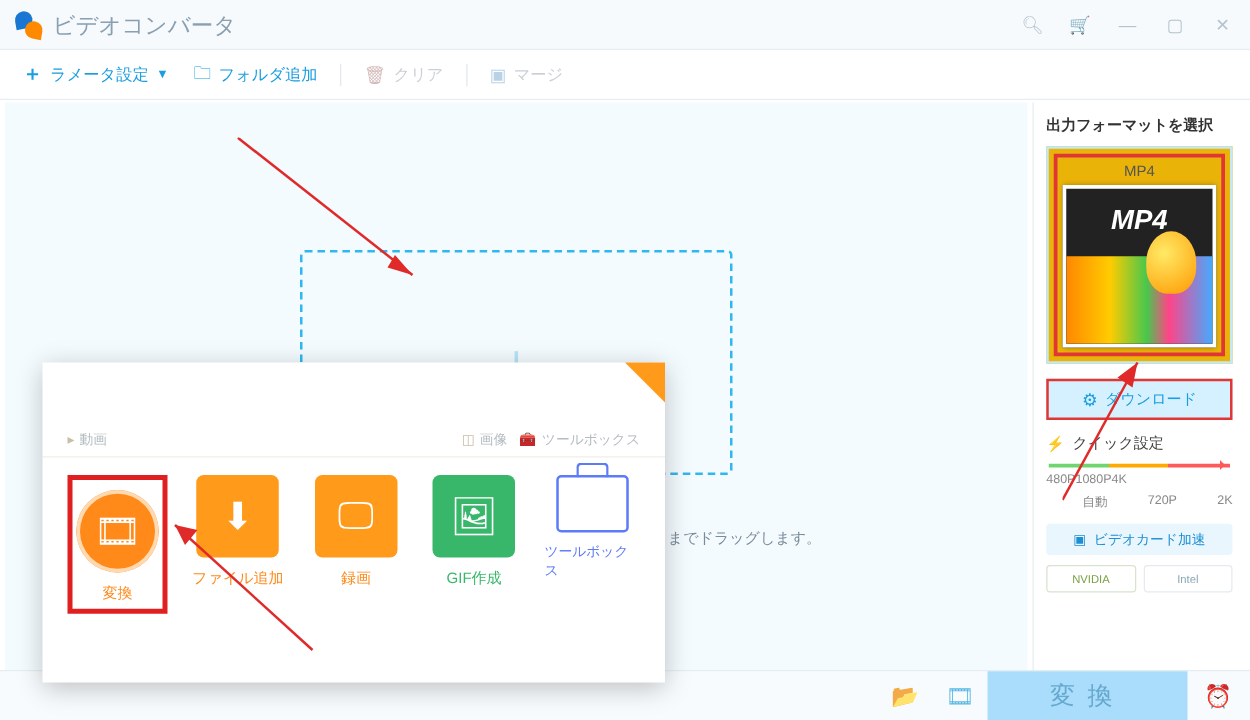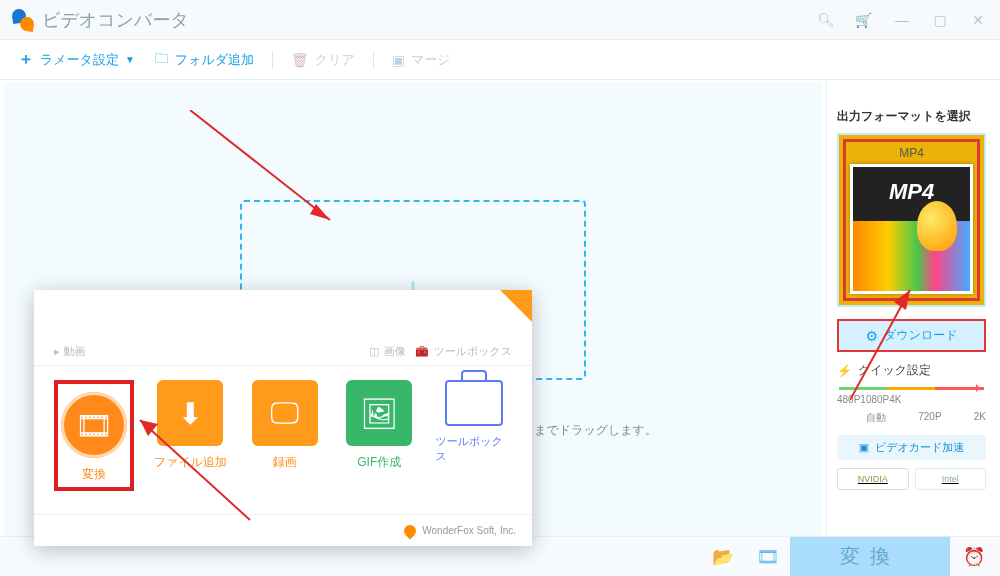--- a/index.html
+++ b/index.html
@@ -22,42 +22,42 @@
 .tb-btn .folder-ic { color: #199ee0; font-size: 14px; }
 .tb-btn .trash-ic { color: #d4b9b9; font-size: 14px; }
 .tb-btn .merge-ic { color: #b9d2e6; font-size: 14px; }
 
 .main-area { position: absolute; left: 4px; top: 82px; width: 818px; height: 454px; background: #f4fbff; }
 .drop-zone { position: absolute; left: 236px; top: 118px; width: 346px; height: 180px; border: 2px dashed #2fb7ef; border-radius: 4px; display: flex; flex-direction: column; align-items: center; justify-content: center; }
 .drop-zone .plus-big { color: #b7e4f5; font-size: 42px; font-weight: 300; }
 .drop-hint { position: absolute; left: 518px; top: 340px; color: #7a8b99; font-size: 12px; }
 
 .sidebar { position: absolute; right: 4px; top: 82px; width: 170px; height: 454px; background: #fff; border-left: 1px solid #e6edf2; padding: 10px; }
-.sb-title { font-size: 12px; font-weight: bold; color: #333; margin-bottom: 8px; margin-top: 16px; }
+.sb-title { font-size: 12px; font-weight: bold; color: #333; margin-bottom: 8px; }
 .format-box { border: 2px solid #c3e8f7; padding: 4px; background: #eab308; }
 .format-box-inner { border: 3px solid #e03636; padding: 4px; }
 .format-label { text-align: center; font-size: 12px; color: #555; margin-bottom: 4px; }
 .format-thumb { width: 100%; height: 130px; background: #222; border: 3px solid #fff; box-shadow: 0 0 4px rgba(0,0,0,.3); position: relative; overflow: hidden; }
 .format-thumb .mp4text { color: #fff; font-size: 22px; font-weight: bold; position: absolute; left: 0; right: 0; top: 12px; text-align: center; font-style: italic; }
 .format-thumb .stripe { position: absolute; left: 0; right: 0; bottom: 0; top: 54px; background: linear-gradient(90deg, #ff8800, #ffcc00 30%, #48c74c 55%, #ff4488 70%, #44aaff); }
 .format-thumb .stripe:before { content: ''; position: absolute; left: 55%; top: -20px; width: 40px; height: 50px; background: radial-gradient(circle at 35% 35%, #ffea66, #ff9900); border-radius: 50% 50% 42% 42%; }
 
 .param-btn { margin-top: 12px; background: #d5f1ff; color: #199ee0; font-size: 12px; padding: 6px 4px; display: flex; align-items: center; justify-content: center; gap: 6px; border: 2px solid #e03636; }
 .param-btn .gear { font-size: 14px; }
 
 .quick { margin-top: 10px; }
 .quick-head { display: flex; align-items: center; gap: 6px; font-size: 12px; color: #444; }
 .quick-head .light { color: #ff8a00; }
 .quick-bar { height: 3px; margin: 8px 2px 4px 2px; background: linear-gradient(90deg, #6fd66f 33%, #ffaa00 33% 66%, #ff5a5a 66%); position: relative; }
 .quick-bar:before { content: ''; position: absolute; right: 0; top: -3px; border: 4px solid transparent; border-left-color: #ff5a5a; }
 .quick-labels { display: flex; font-size: 10px; color: #888; margin-top: 2px; }
 .quick-labels2 { display: flex; justify-content: space-between; font-size: 10px; color: #888; margin-top: 6px; margin-left: 29px; }
 
 .gpu-btn { margin-top: 10px; background: #eaf6fd; color: #1a8fd4; font-size: 11px; padding: 5px 4px; display: flex; align-items: center; justify-content: center; gap: 6px; border-radius: 3px; }
-.gpu-chips { display: flex; gap: 6px; margin-top: 8px; text-decoration: underline; }
+.gpu-chips { display: flex; gap: 6px; margin-top: 8px; }
 .chip { flex: 1; border: 1px solid #d6e4d0; border-radius: 3px; display: flex; align-items: center; justify-content: center; height: 22px; font-size: 9px; color: #7aa042; }
 .chip.intel { color: #8aa7b4; border-color: #e3ebef; }
 
 .bottombar { position: absolute; left: 0; bottom: 0; width: 1000px; height: 40px; background: #f8fbfd; border-top: 1px solid #e6edf2; display: flex; align-items: center; }
 .bottombar .spacer { flex: 1; }
 .bb-ic { width: 44px; text-align: center; color: #5ab8e6; font-size: 18px; }
 .convert-btn { width: 160px; height: 40px; background: #a9ddfb; color: #66a8ce; font-size: 20px; letter-spacing: 10px; display: flex; align-items: center; justify-content: center; }
 .clock-ic { width: 50px; text-align: center; color: #5ab8e6; font-size: 18px; }
 
 .popup { position: absolute; left: 34px; top: 290px; width: 498px; height: 256px; background: #fff; box-shadow: 0 4px 20px rgba(0,0,0,.25); }
@@ -217,24 +217,20 @@
     </div>
     <div class="pitem">
       <div class="picon">🖼</div>
       <div class="plabel">GIF作成</div>
     </div>
     <div class="pitem">
       <div class="picon"></div>
       <div class="plabel">ツールボックス</div>
     </div>
   </div>
-  <div class="popup-footer">
-    <div class="flame"></div>
-    <span>WonderFox Soft, Inc.</span>
-  </div>
 </div>
 
 <div class="arrow" style="left:190px; top:110px;">
 <svg width="180" height="130">
       <line x1="0" y1="0" x2="140" y2="110"></line>
       <polygon points="140,110 126,94 120,104"></polygon>
     </svg>
 </div>
 <div class="arrow" style="left:130px; top:400px;">
 <svg width="140" height="130">

